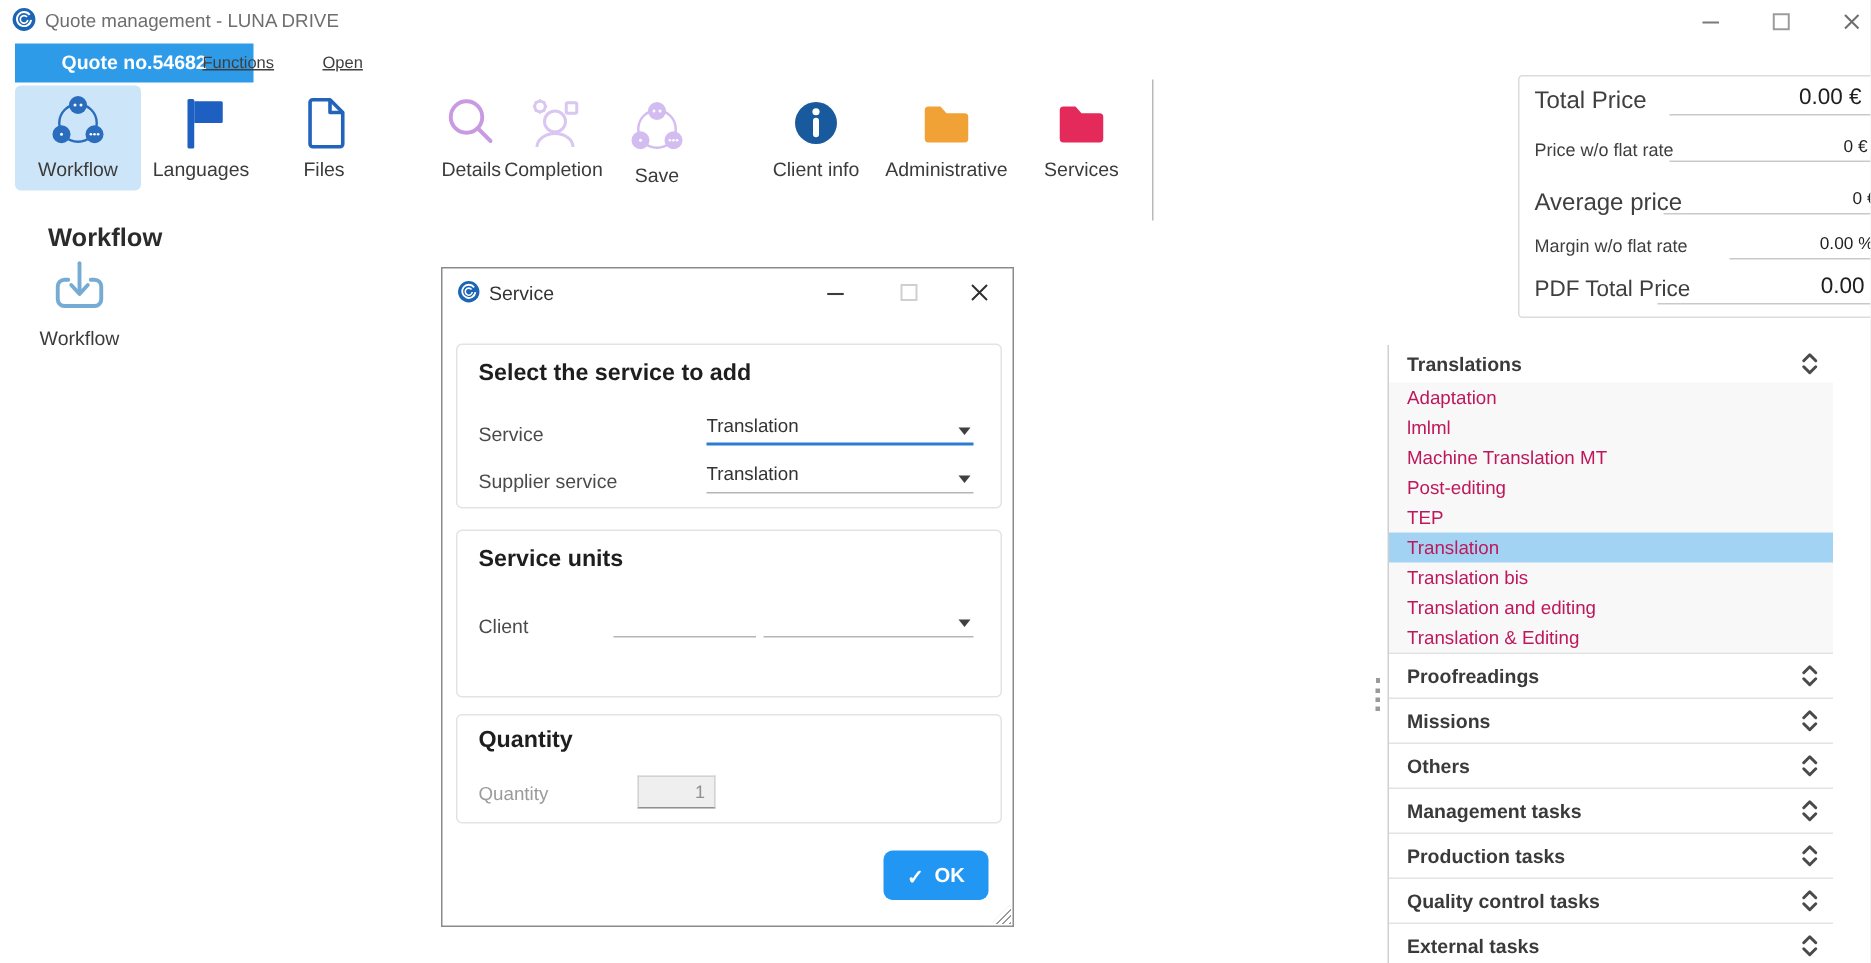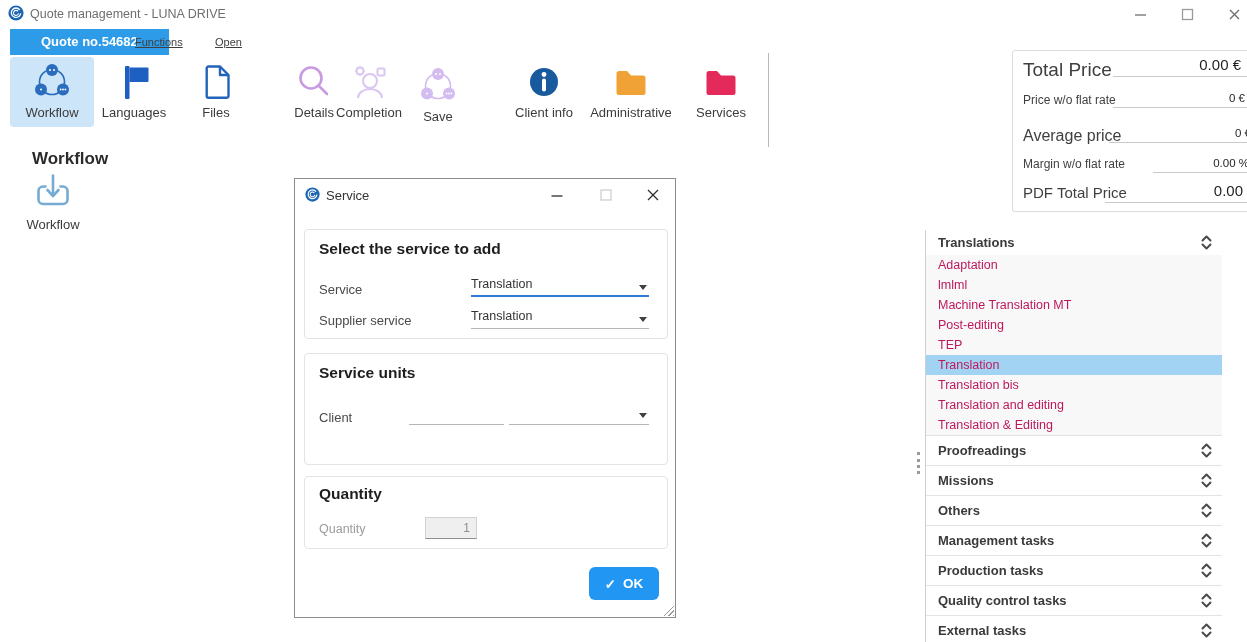--- a/index.html
+++ b/index.html
@@ -285,21 +285,21 @@
 
     <button class="ok-btn">
       <span>✓</span>
       <span>OK</span>
     </button>
 
     <div class="grip"></div>
   </div>
 
   <div class="price-panel">
-    <span class="pl" style="top:8px;font-size:19px;text-align:right;">Total Price</span>
+    <span class="pl" style="top:8px;font-size:16px;text-align:right;">Total Price</span>
     <span class="pv" style="left:100px;top:5px;width:148px;font-size:15px;padding:0 20px 3px 0;">0.00 €</span>
 
     <span class="pl" style="top:42px;font-size:12px;">Price w/o flat rate</span>
     <span class="pv" style="left:100px;top:41px;width:148px;font-size:11.5px;padding:0 16px 3px 0;">0 €</span>
 
     <span class="pl" style="top:76px;font-size:16px;">Average price</span>
     <span class="pv" style="left:96px;top:76px;width:152px;font-size:11.5px;padding:0 10px 3px 0;">0 €</span>
 
     <span class="pl" style="top:106px;font-size:12px;">Margin w/o flat rate</span>
     <span class="pv" style="left:140px;top:106px;width:108px;font-size:11.5px;padding:0 12px 3px 0;">0.00 %</span>

